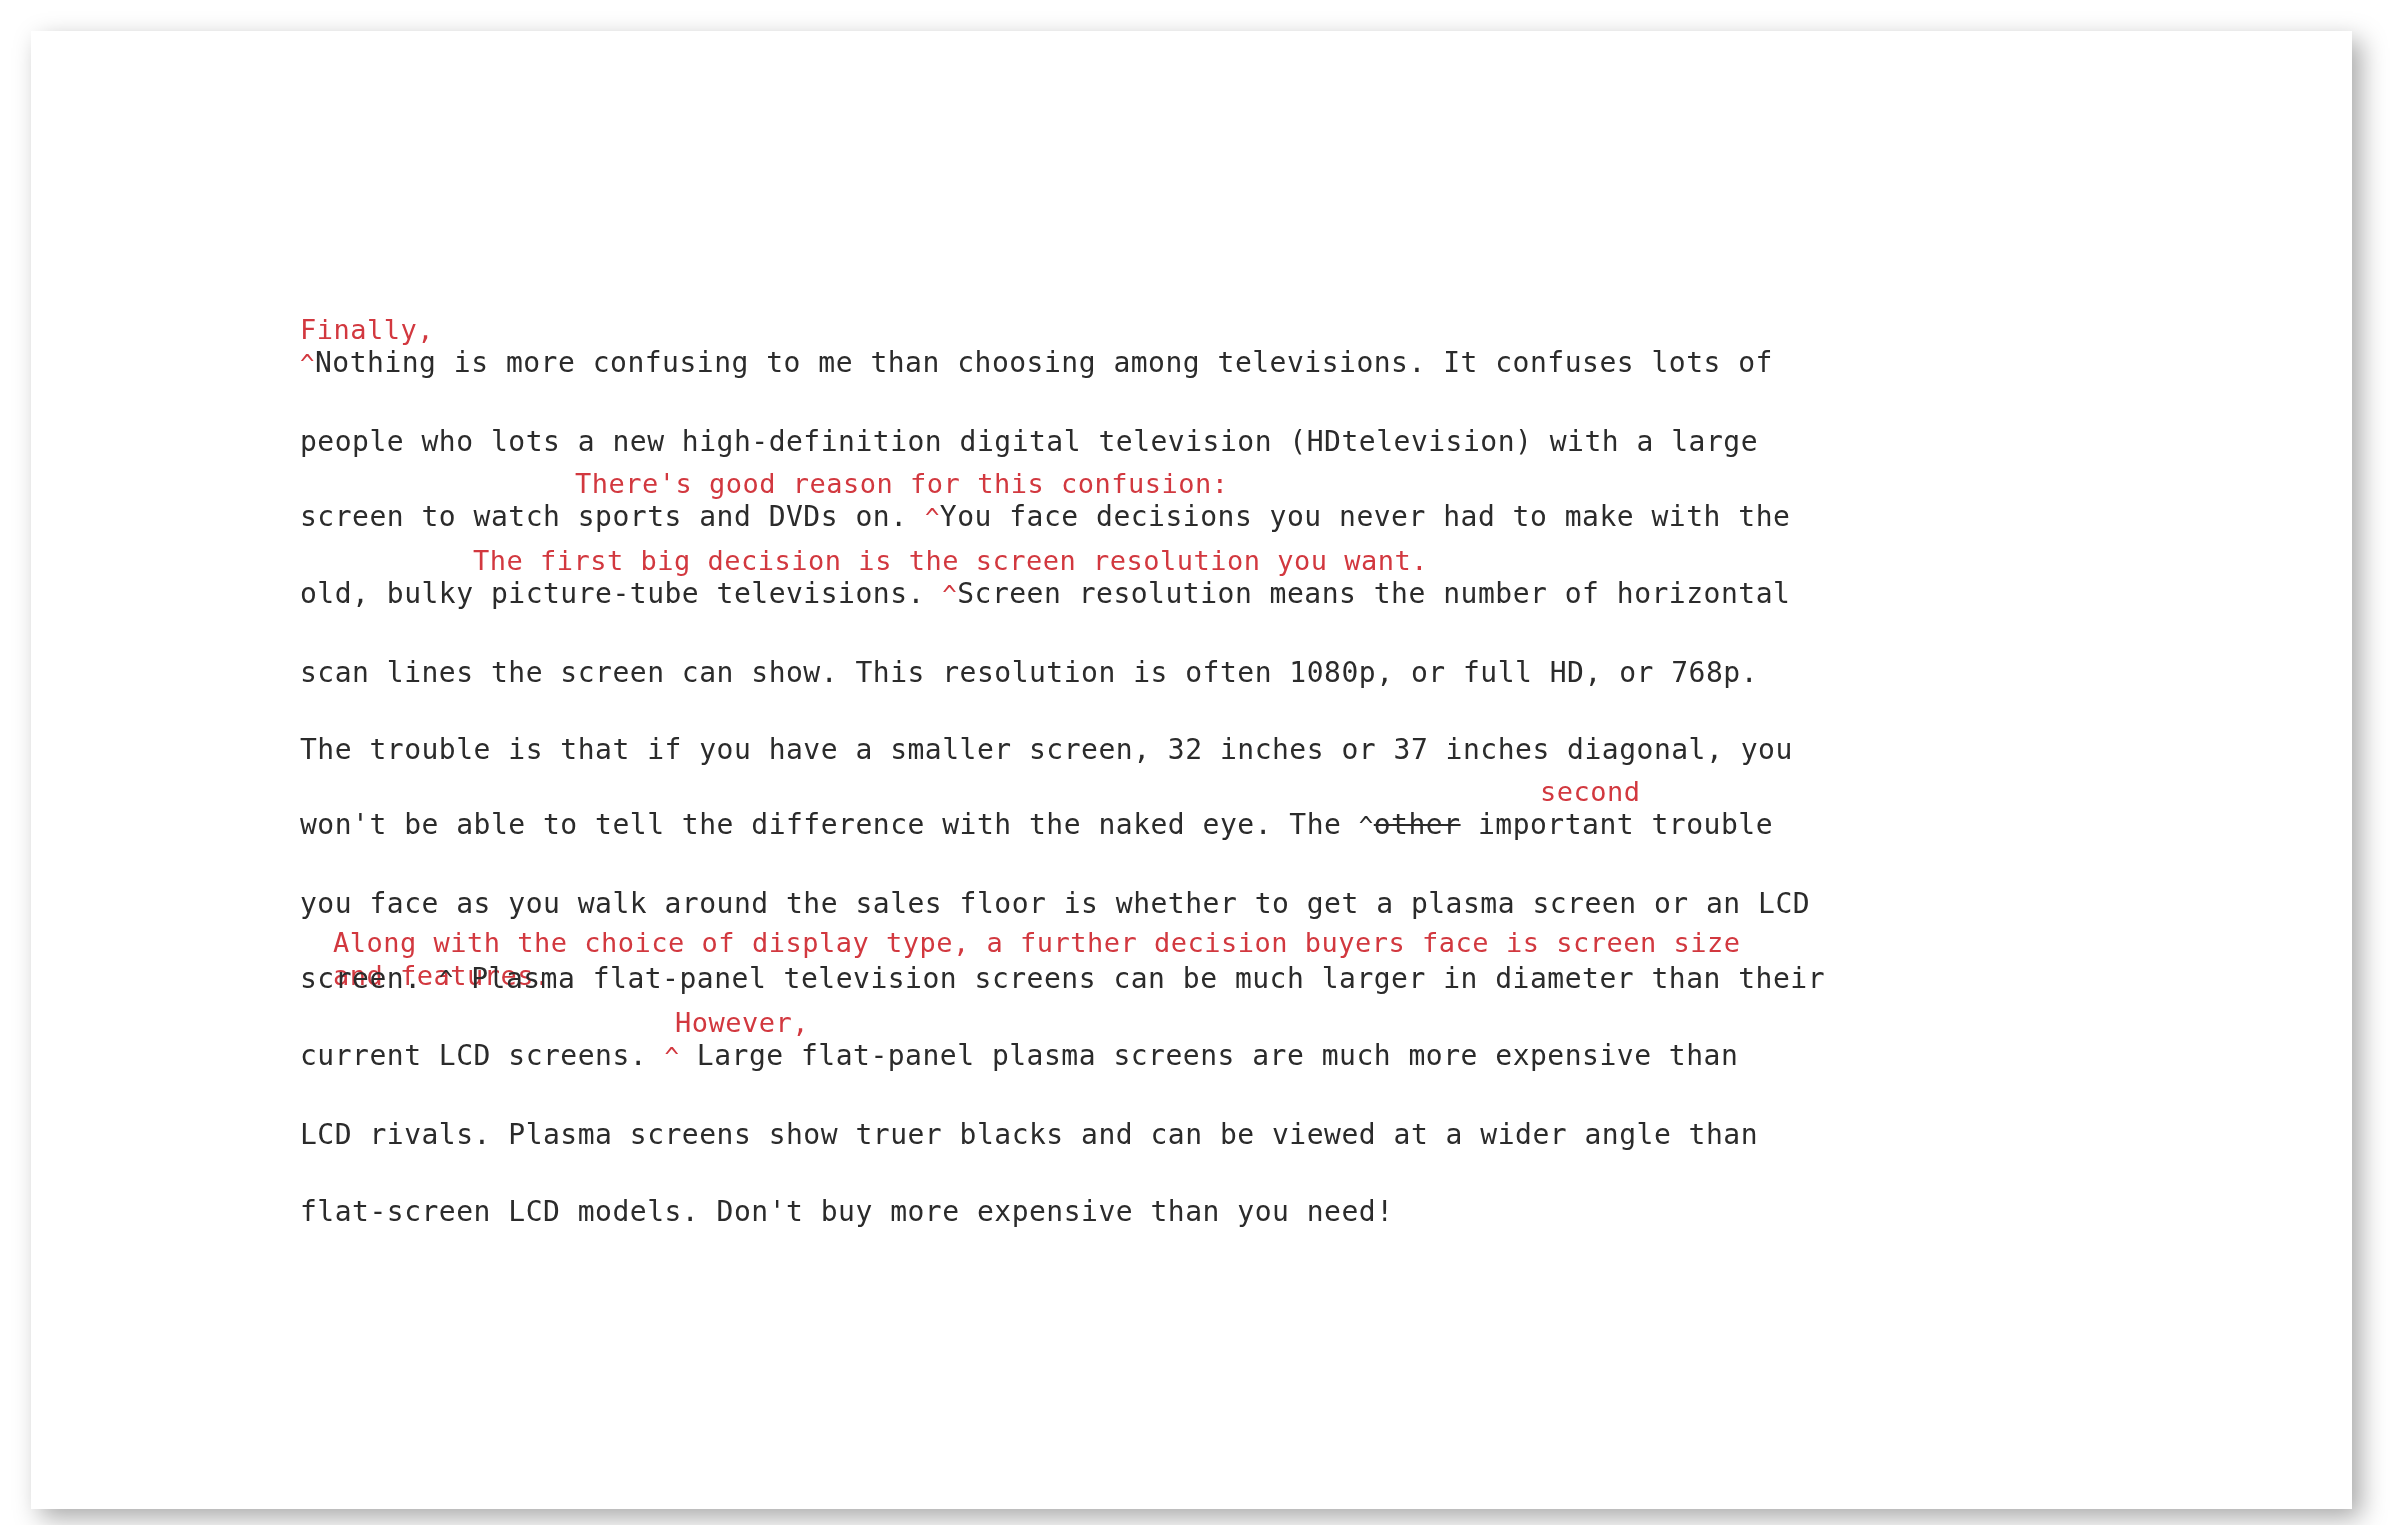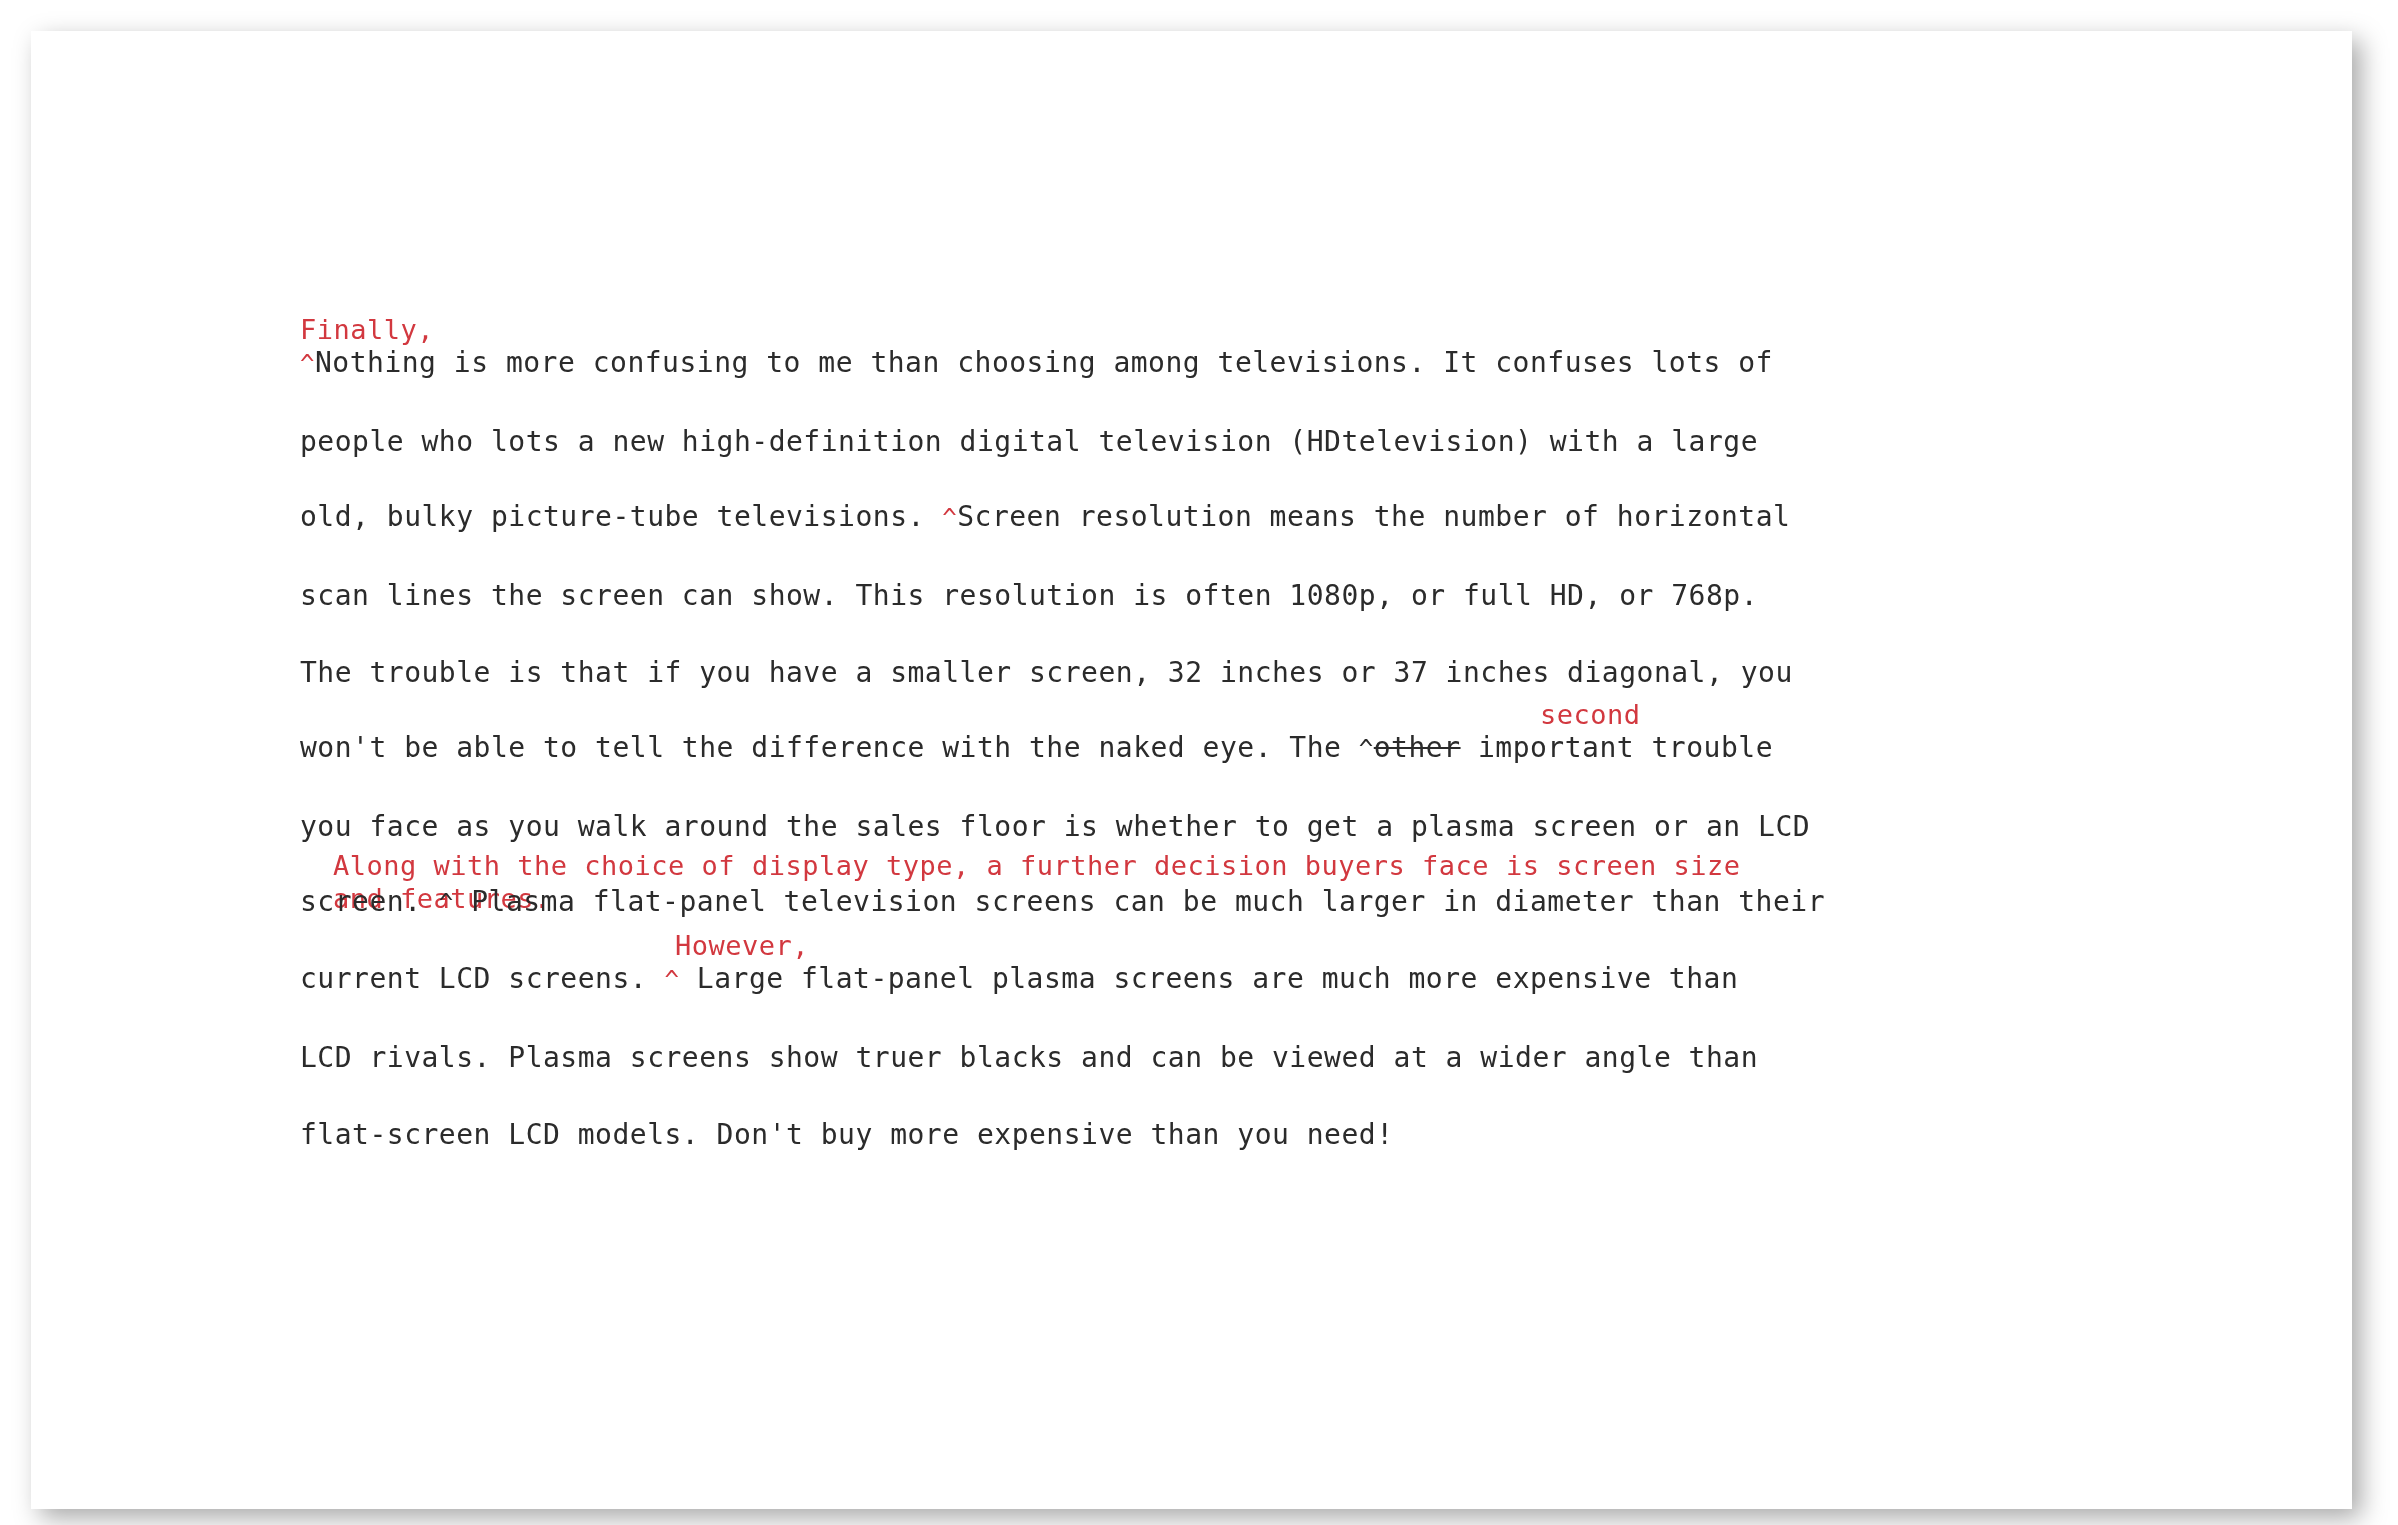--- a/index.html
+++ b/index.html
@@ -88,21 +88,22 @@
   .inline { white-space: pre; }
 </style>
 </head>
 <body>
 
 <div id="page-shell">
   <div id="paper">
     <div id="doc-body">
         <div class="doc-line"><div class="annot" style="left: 0px;">Finally,</div><div class="base-text"><span class="inline caret-red" style="vertical-align: baseline; font-size: 24px;">^</span><span class="inline">Nothing is more confusing to me than choosing among televisions. It confuses lots of</span></div></div>
         <div class="doc-line"><div class="base-text"><span class="inline">people who lots a new high-definition digital television (HDtelevision) with a large</span></div></div>
-        <div class="doc-line"><div class="base-text"><span class="inline">old, bulky picture-tube televisions. </span><span class="inline caret-red" style="vertical-align: baseline; font-size: 24px;">^</span><span class="inline">Screen resolution means the number of horizontal</span></div></div>
+        <div class="doc-line"><div class="annot" style="left: 275px;">There's good reason for this confusion:</div><div class="base-text"><span class="inline">screen to watch sports and DVDs on. </span><span class="inline caret-red" style="vertical-align: baseline; font-size: 24px;">^</span><span class="inline">You face decisions you never had to make with the</span></div></div>
+        <div class="doc-line"><div class="annot" style="left: 173px;">The first big decision is the screen resolution you want.</div><div class="base-text"><span class="inline">old, bulky picture-tube televisions. </span><span class="inline caret-red" style="vertical-align: baseline; font-size: 24px;">^</span><span class="inline">Screen resolution means the number of horizontal</span></div></div>
         <div class="doc-line"><div class="base-text"><span class="inline">scan lines the screen can show. This resolution is often 1080p, or full HD, or 768p.</span></div></div>
         <div class="doc-line"><div class="base-text"><span class="inline">The trouble is that if you have a smaller screen, 32 inches or 37 inches diagonal, you</span></div></div>
         <div class="doc-line"><div class="annot" style="left: 1240px;">second</div><div class="base-text"><span class="inline">won't be able to tell the difference with the naked eye. The </span><span class="inline caret-black" style="vertical-align: baseline; font-size: 24px;">^</span><span class="inline struck">other</span><span class="inline"> important trouble</span></div></div>
         <div class="doc-line"><div class="base-text"><span class="inline">you face as you walk around the sales floor is whether to get a plasma screen or an LCD</span></div></div>
         <div class="doc-line"><div class="annot two-line" style="left: 0px;">Along with the choice of display type, a further decision buyers face is screen size
 and features.</div><div class="base-text"><span class="inline">screen. </span><span class="inline caret-black" style="vertical-align: baseline; font-size: 24px;">^</span><span class="inline"> Plasma flat-panel television screens can be much larger in diameter than their</span></div></div>
         <div class="doc-line"><div class="annot" style="left: 375px;">However,</div><div class="base-text"><span class="inline">current LCD screens. </span><span class="inline caret-red" style="vertical-align: baseline; font-size: 24px;">^</span><span class="inline"> Large flat-panel plasma screens are much more expensive than</span></div></div>
         <div class="doc-line"><div class="base-text"><span class="inline">LCD rivals. Plasma screens show truer blacks and can be viewed at a wider angle than</span></div></div>
         <div class="doc-line"><div class="base-text"><span class="inline">flat-screen LCD models. Don't buy more expensive than you need!</span></div></div>
       </div>

